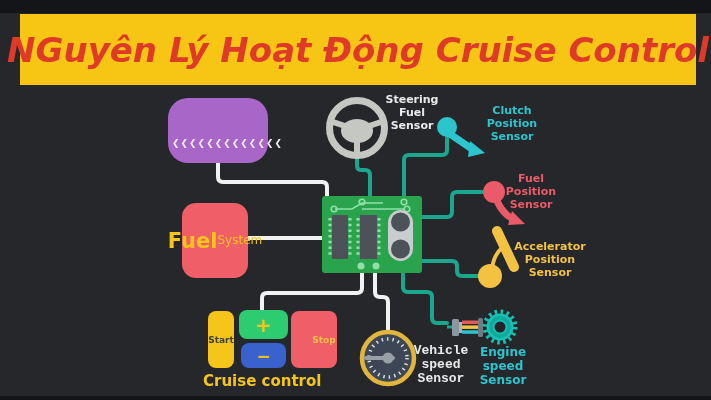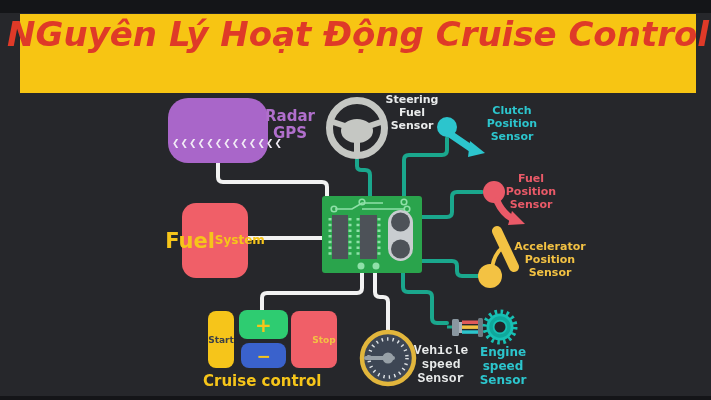--- a/index.html
+++ b/index.html
@@ -5,38 +5,38 @@
   html,body{margin:0;padding:0;background:#000;}
   #stage{
     position:relative;width:711px;height:400px;overflow:hidden;
     background:var(--bg);
     font-family:"DejaVu Sans","Liberation Sans",sans-serif;
   }
   .abs{position:absolute;}
   #top-strip{left:0;top:0;width:711px;height:13px;background:var(--edge);}
   #bottom-strip{left:0;top:396px;width:711px;height:4px;background:var(--edge);}
   #banner{
-    left:20px;top:14px;width:676px;height:79px;background:var(--banner-bg);
-    display:flex;justify-content:center;
+    left:20px;top:14px;width:676px;height:71px;background:var(--banner-bg);
+    display:flex;align-items:center;justify-content:center;
   }
   #banner .t{
     color:var(--banner-text);font-size:34px;font-weight:bold;font-style:italic;
     white-space:nowrap;letter-spacing:0px;
   }
   svg{position:absolute;left:0;top:0;pointer-events:none;}
   .lw{stroke:var(--line-white);stroke-width:4;fill:none;stroke-linecap:round;stroke-linejoin:round;}
   .lt{stroke:var(--line-teal);stroke-width:4;fill:none;stroke-linecap:round;stroke-linejoin:round;}
   
   #radar-box{left:168px;top:98px;width:100px;height:65px;border-radius:20px;background:var(--purple-box);}
   #radar-chevrons{left:172px;top:138px;width:92px;text-align:center;color:#f2ecf6;font-size:9px;font-weight:bold;letter-spacing:1px;}
   #radar-label{left:258px;top:108px;width:64px;text-align:center;color:var(--purple-text);font-weight:bold;font-size:15px;line-height:17px;}
   #fuel-box{left:182px;top:203px;width:66px;height:75px;border-radius:14px;background:var(--fuel-box);
     display:flex;flex-direction:row;align-items:center;justify-content:center;}
   #fuel-box .f1{color:var(--yellow);font-weight:bold;font-size:21px;line-height:20px;}
-  #fuel-box .f2{color:var(--yellow);font-weight:bold;font-size:12px;line-height:13px;}
+  #fuel-box .f2{color:var(--yellow);font-weight:normal;font-size:12px;line-height:13px;}
   
   .slabel{text-align:center;font-weight:bold;font-size:11px;line-height:13px;}
   #lbl-steering{left:379px;top:93px;width:66px;color:var(--text-white);}
   #lbl-clutch{left:477px;top:104px;width:70px;color:var(--teal-icon);}
   #lbl-brake{left:496px;top:172px;width:70px;color:var(--brake);}
   #lbl-accel{left:503px;top:240px;width:94px;color:var(--accel);}
   #lbl-engine{left:468px;top:345px;width:70px;color:var(--teal-icon);font-size:12px;line-height:14px;}
   #lbl-vehicle{left:406px;top:344px;width:70px;color:var(--text-white);font-size:13px;line-height:14px;font-family:Liberation Mono, monospace;}
   
   .btn{border-radius:8px;display:flex;align-items:center;justify-content:center;font-weight:bold;}
@@ -157,24 +157,20 @@
       <line x1="237" y1="113" x2="237" y2="120" stroke="#c98f14" stroke-width="1.5"></line>
       <rect x="210" y="111" width="16" height="11" rx="2" fill="#f0b429"></rect>
       <line x1="218" y1="111" x2="218" y2="105" stroke="#f0b429" stroke-width="2.5"></line>
       <circle cx="218" cy="104" r="2.5" fill="#f0b429"></circle>
       <path d="M212,122 L224,122 L220,129 L216,129 Z" fill="#f0b429"></path>
     </g>
   </svg>
 
   <div class="abs" id="radar-box"></div>
   <div class="abs" id="radar-chevrons">❮❮❮❮❮❮❮❮❮❮❮❮❮</div>
-  <div class="abs" id="radar-label">
-    <div>Radar</div>
-    <div>GPS</div>
-  </div>
 
   <div class="abs" id="fuel-box">
     <div class="f1">Fuel</div>
     <div class="f2">System</div>
   </div>
 
   <div class="abs slabel" id="lbl-steering">
     <div>Steering</div>
     <div>Fuel</div>
     <div>Sensor</div>

